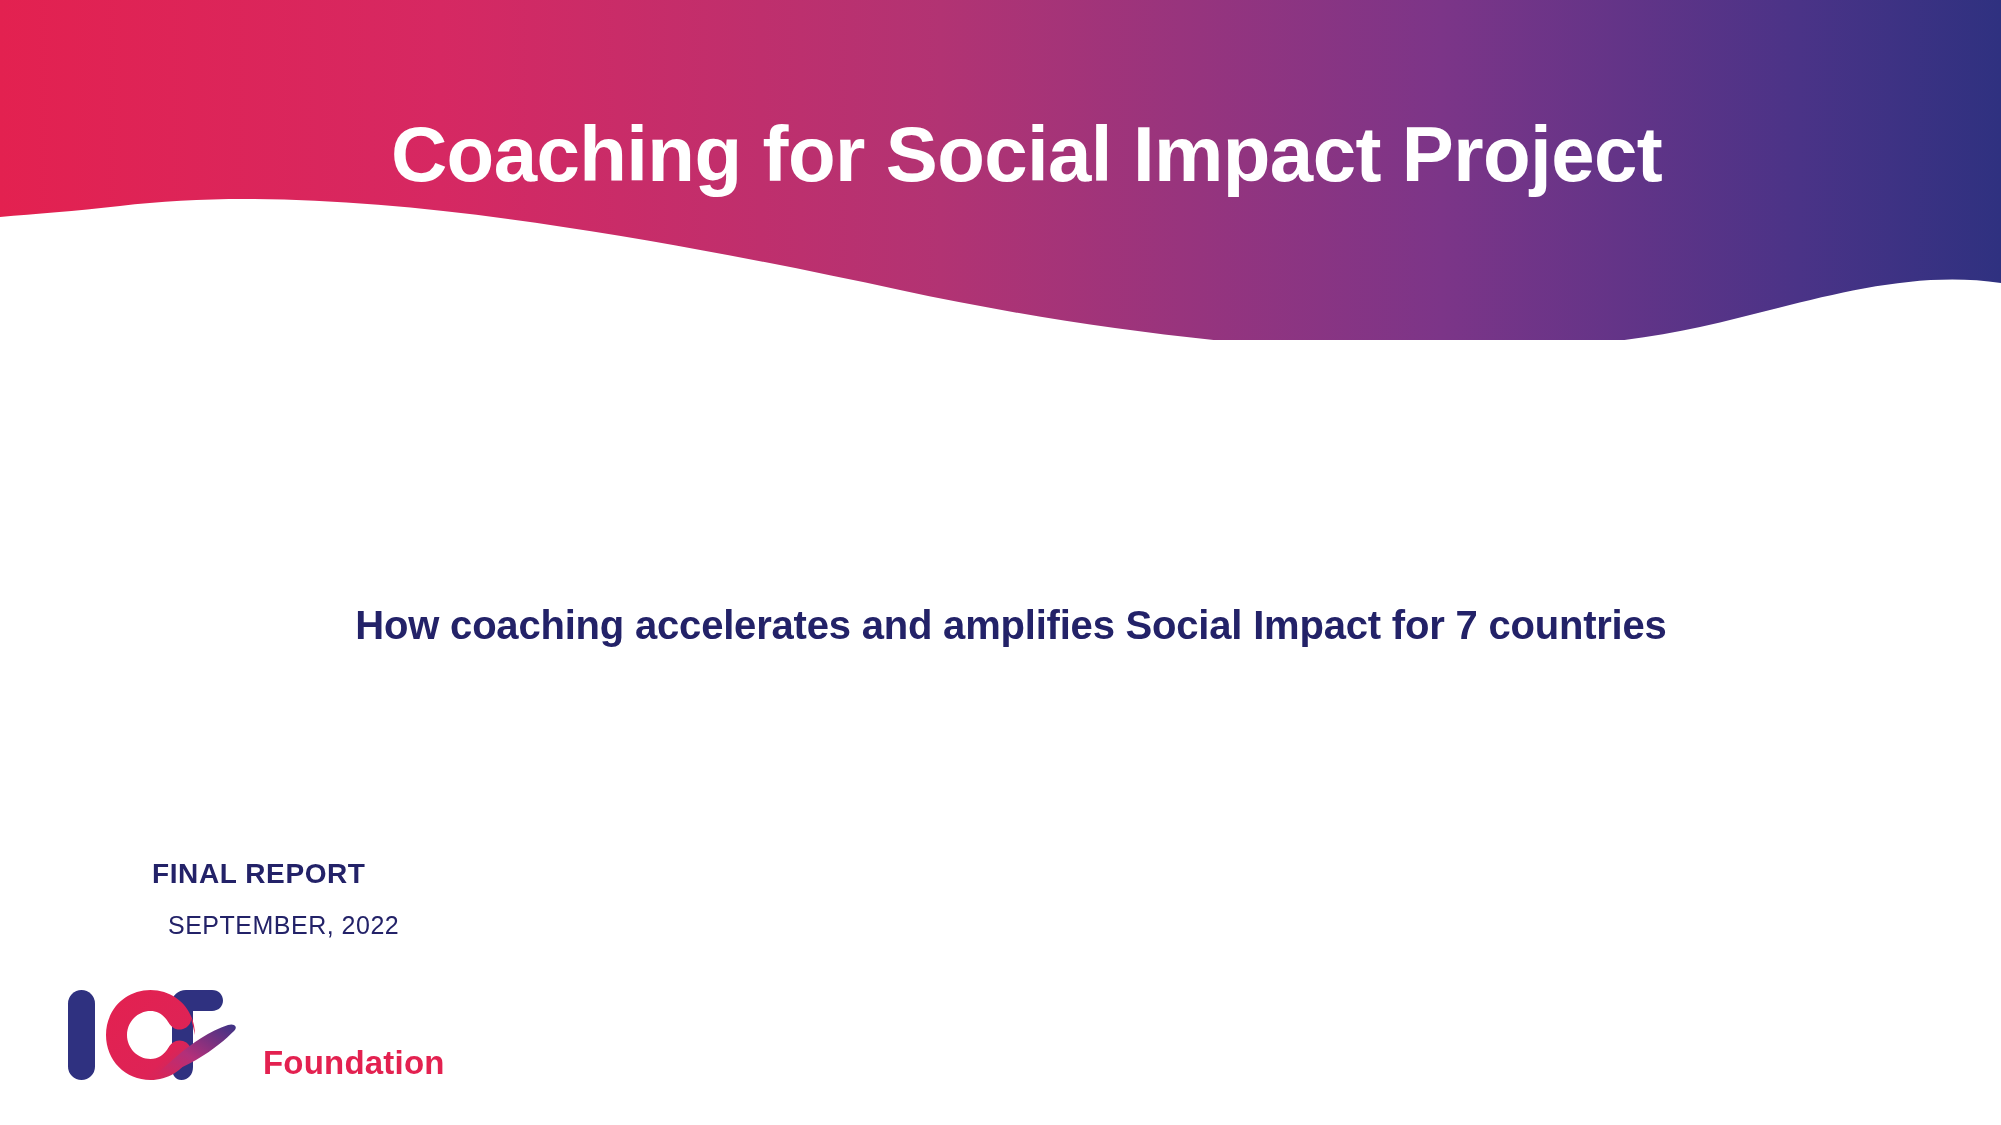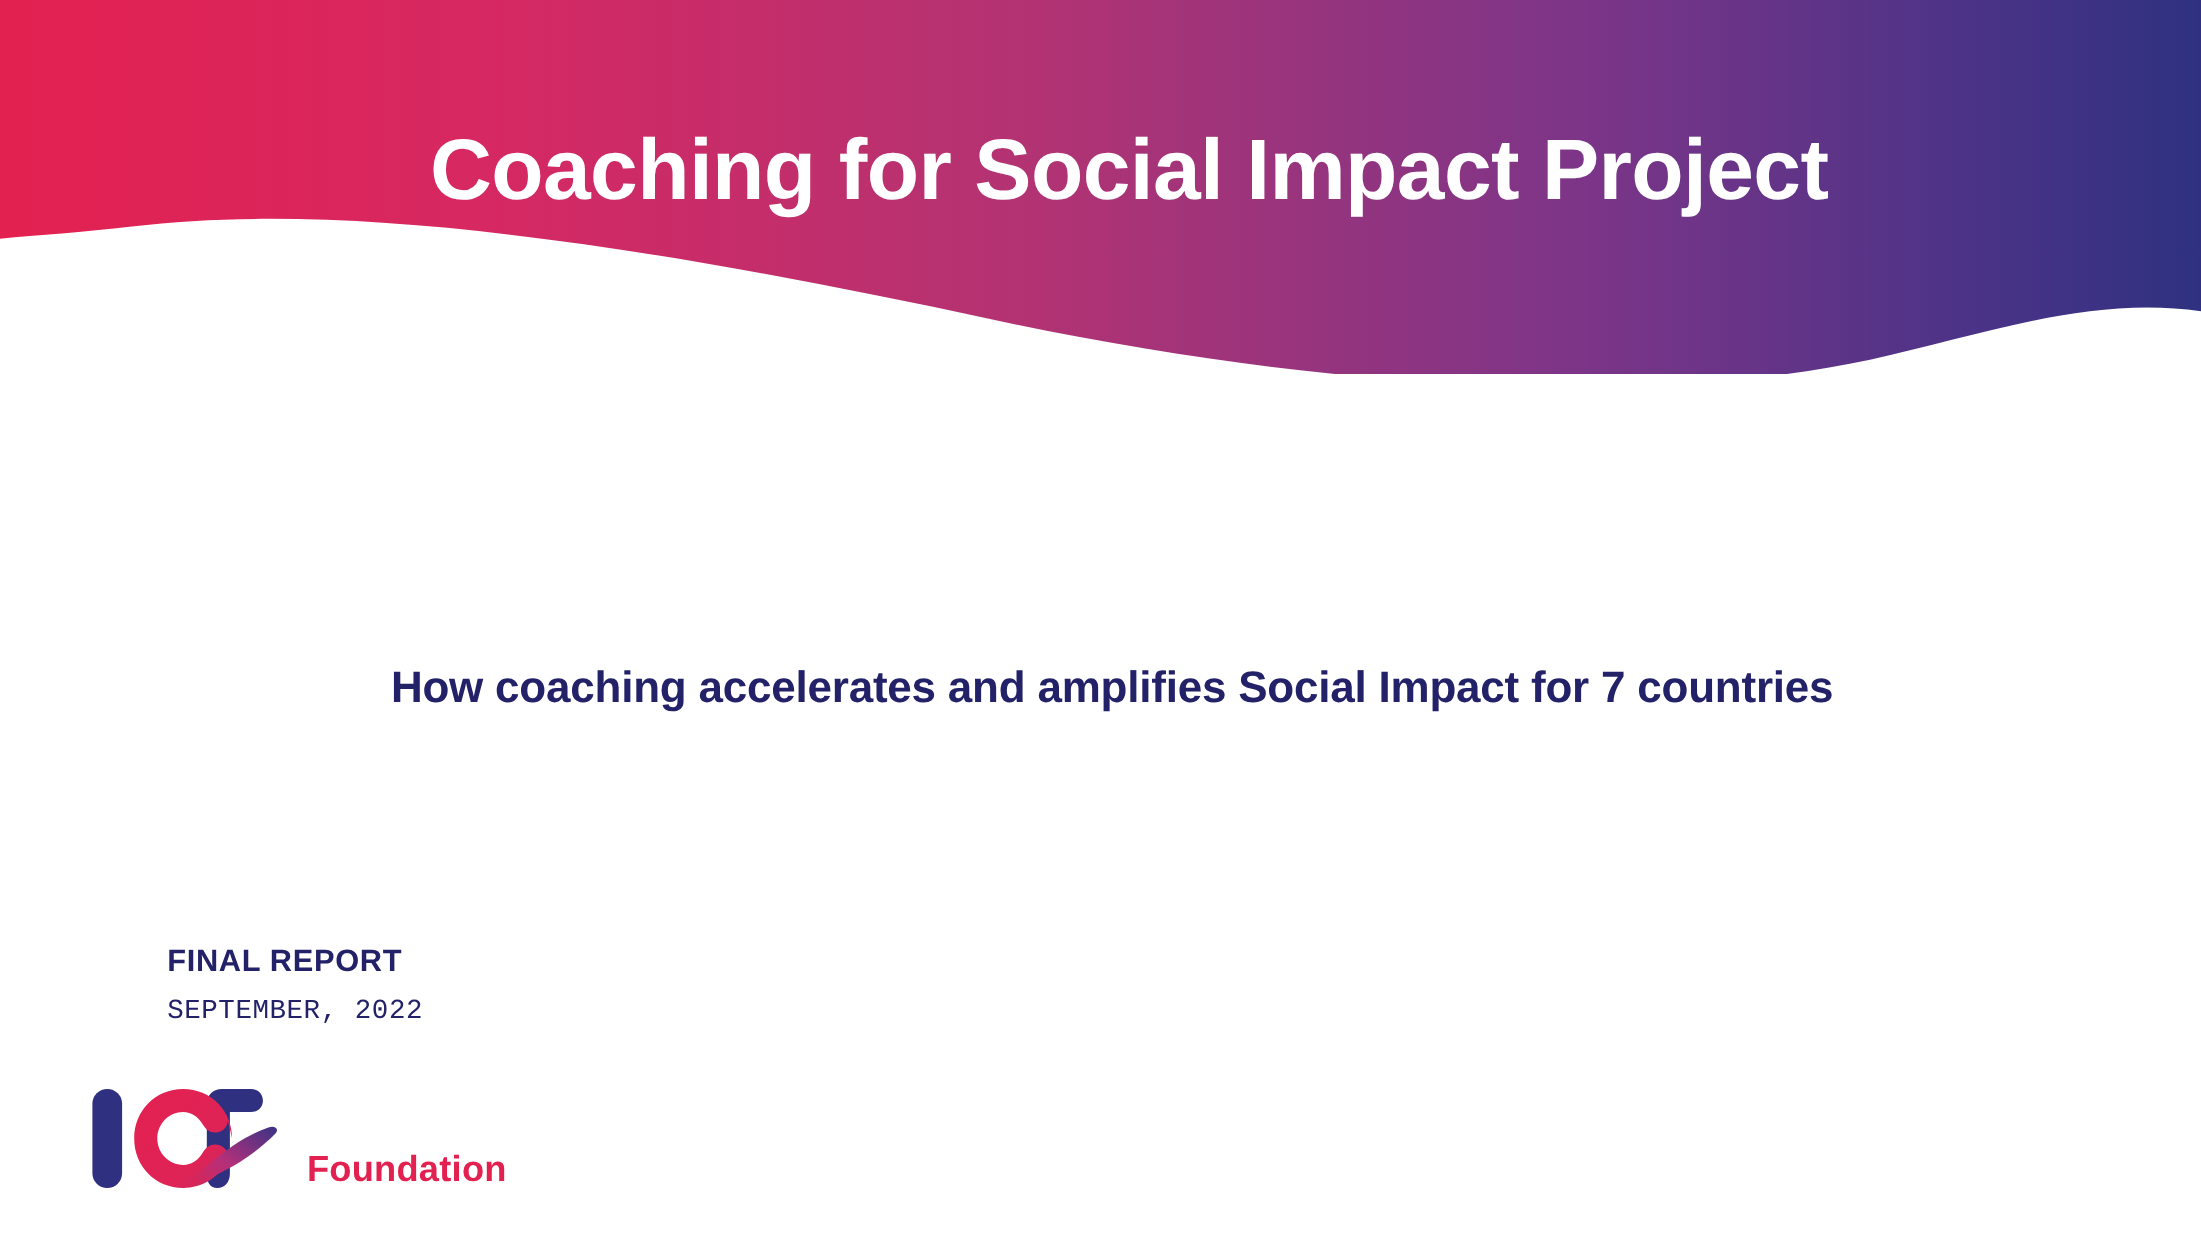--- a/index.html
+++ b/index.html
@@ -83,28 +83,27 @@
     font-weight: 700;
     letter-spacing: 0.6px;
     line-height: 1.35;
     margin: 0 0 9px 0;
   }
   .meta-date {
     font-size: 25px;
     font-weight: 400;
     letter-spacing: 0.5px;
     line-height: 1.35;
-    margin: 0;
-    font-family: Liberation Mono, monospace;
+    margin: 16px;
   }
 
   
   .logo-lockup {
     position: absolute;
-    left: 76px;
+    left: 60px;
     top: 975px;
     width: 400px;
     height: 115px;
   }
   .logo-lockup svg {
     display: block;
     width: 400px;
     height: 115px;
   }
 </style>

